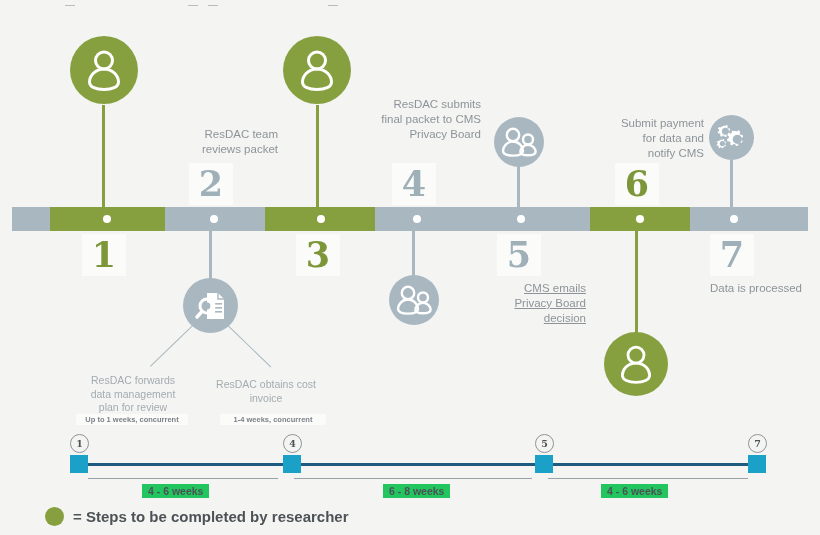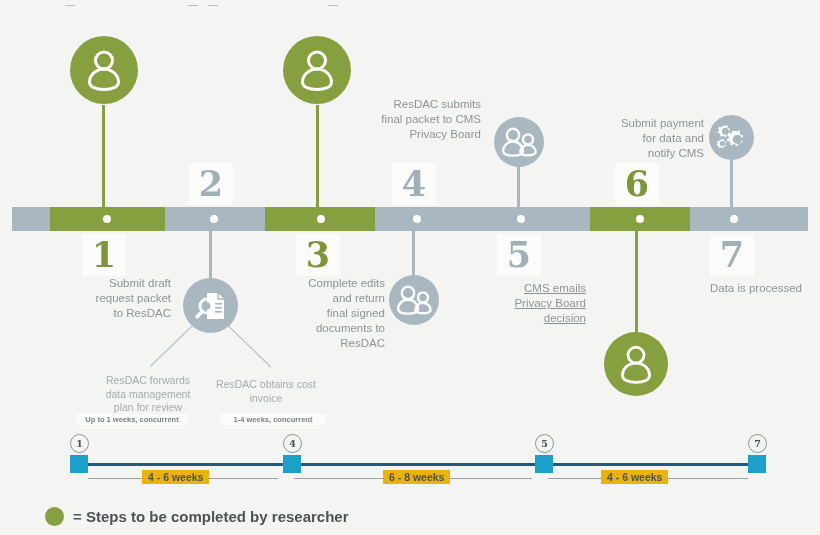--- a/index.html
+++ b/index.html
@@ -144,25 +144,25 @@
     font-weight: bold;
     line-height: 17px;
     text-align: center;
     top: 434px;
   }
   .dur-label {
     position: absolute;
     color: #4c5256;
     font-size: 10.5px;
     font-weight: bold;
-    background: #eab308;
+    background: #22c55e;
     line-height: 14px;
     text-align: center;
     white-space: nowrap;
-    top: 470px;
+    top: 484px;
     padding: 0 6px;
   }
   .dur-rule {
     position: absolute;
     height: 1px;
     background: #9aa2a7;
     top: 478px;
   }
 
   
@@ -293,43 +293,37 @@
   </div>
 
   <div class="step-num green" style="left:82px;  top:234px;">1</div>
   <div class="step-num gray" style="left:189px; top:163px;">2</div>
   <div class="step-num green" style="left:296px; top:234px;">3</div>
   <div class="step-num gray" style="left:392px; top:163px;">4</div>
   <div class="step-num gray" style="left:497px; top:234px;">5</div>
   <div class="step-num green" style="left:615px; top:163px;">6</div>
   <div class="step-num gray" style="left:710px; top:234px;">7</div>
 
-  <div class="caption" style="left:37px;  top:276px; width:134px; white-space:pre-line;">Submit draft
-request packet
-to ResDAC</div>
-  <div class="caption" style="left:251px; top:276px; width:134px; white-space:pre-line;">Complete edits
-and return
-final signed
-documents to
-ResDAC</div>
+  <div class="caption" style="left:144px; top:127px; width:134px; white-space:pre-line;">ResDAC team
+reviews packet</div>
   <div class="caption" style="left:347px; top:97px;  width:134px; white-space:pre-line;">ResDAC submits
 final packet to CMS
 Privacy Board</div>
   <div class="caption" style="left:452px; top:281px; width:134px; white-space:pre-line;text-decoration:underline;">CMS emails
 Privacy Board
 decision</div>
   <div class="caption" style="left:570px; top:116px; width:134px; white-space:pre-line;">Submit payment
 for data and
 notify CMS</div>
   <div class="caption" style="left:668px; top:281px; width:134px; white-space:pre-line;">Data is processed</div>
 
   <div class="branch-line" style="left:196px; top:323px; width:63px; transform:rotate(136deg);"></div>
   <div class="branch-line" style="left:226px; top:323px; width:63px; transform:rotate(44deg);"></div>
 
-  <div class="sub-caption" style="left:88px;  top:374px; width:120px; white-space:pre-line;">ResDAC forwards
+  <div class="sub-caption" style="left:73px;  top:374px; width:120px; white-space:pre-line;">ResDAC forwards
 data management
 plan for review</div>
   <div class="sub-caption" style="left:204px; top:362px; width:124px; white-space:pre-line;margin-top:16px;">ResDAC obtains cost
 invoice</div>
 
   <div class="concurrent-dash" style="left:65px;  width:10px;"></div>
   <div class="concurrent-dash" style="left:188px; width:10px;"></div>
   <div class="concurrent-dash" style="left:208px; width:10px;"></div>
   <div class="concurrent-dash" style="left:328px; width:10px;"></div>
 

